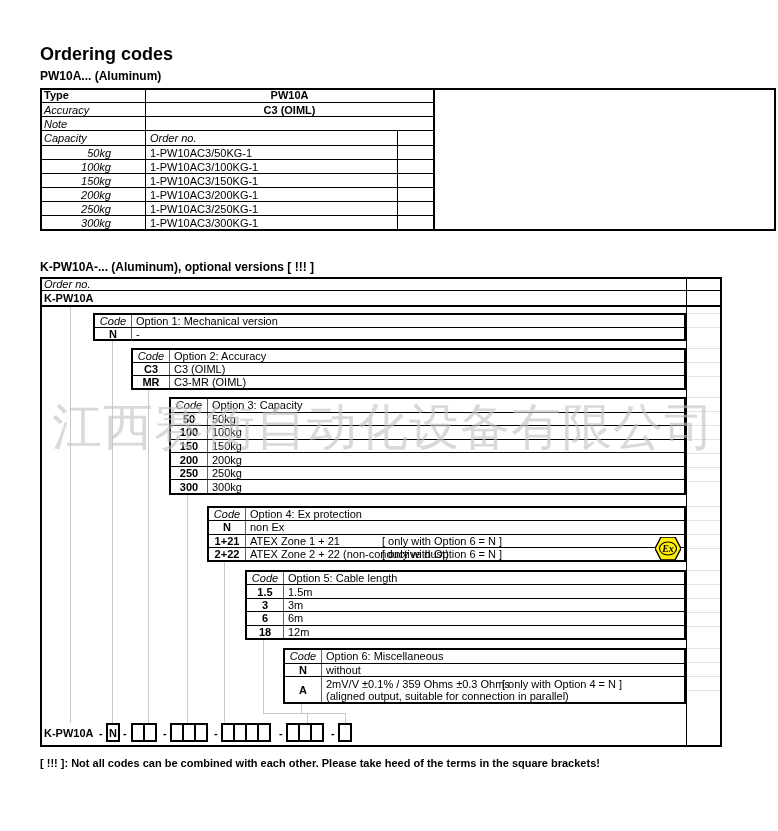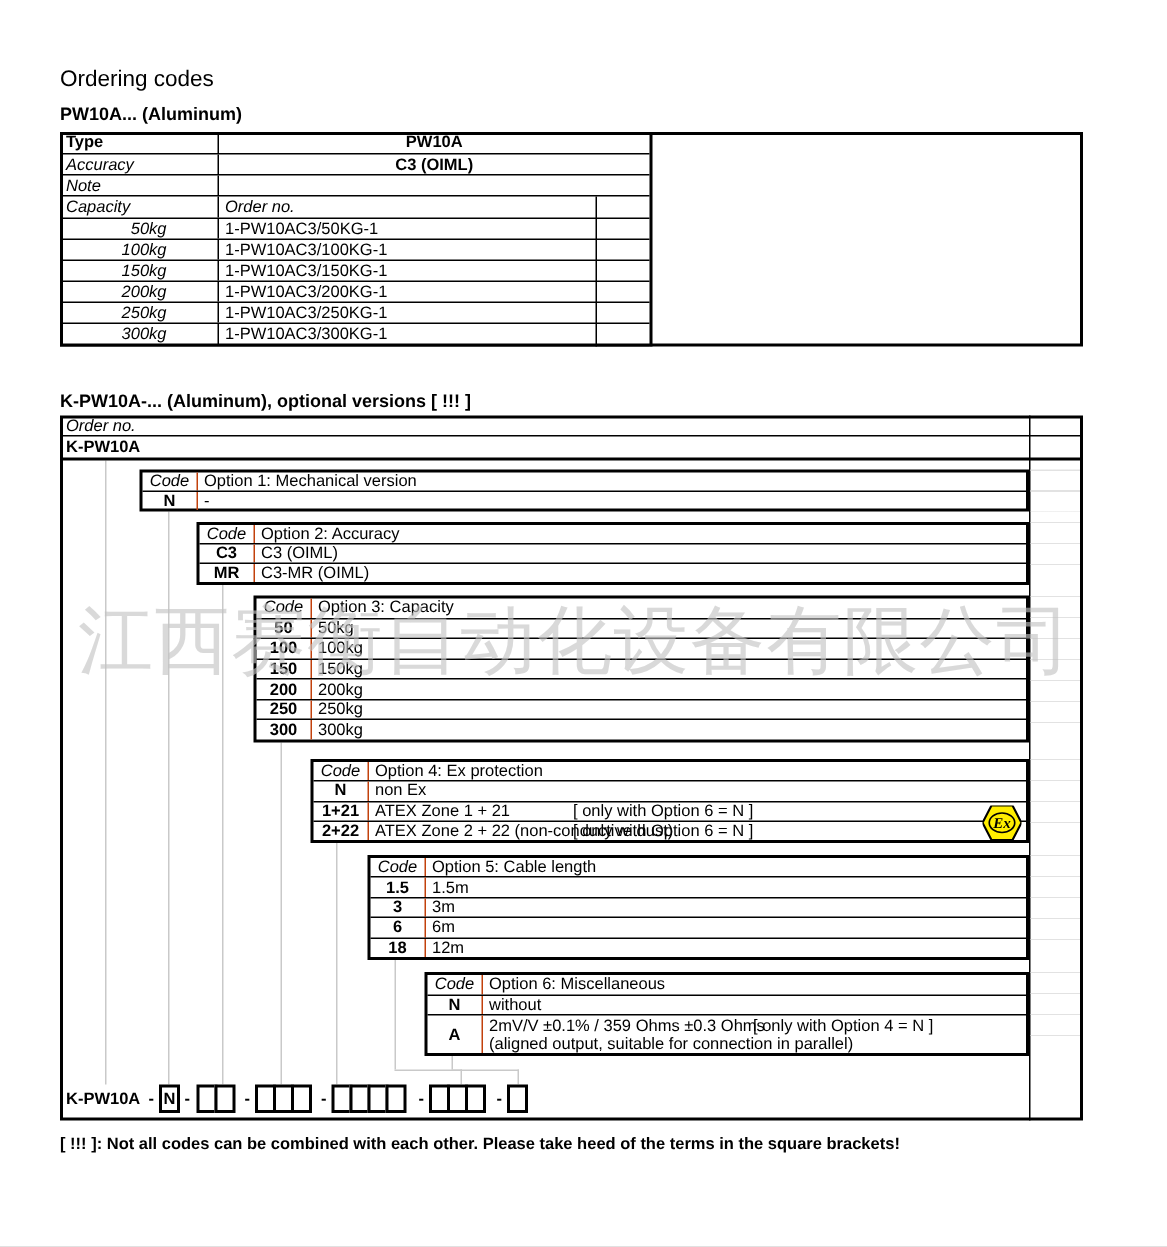--- a/index.html
+++ b/index.html
@@ -2,29 +2,29 @@
 <html><head>
 <meta charset="utf-8">
 <style>
   * { margin:0; padding:0; box-sizing:border-box; }
   body { background:#888; font-family:"Liberation Sans", sans-serif; color:#000; }
   #page { position:relative; width:778px; height:831px; background:#fff; overflow:hidden;
           font-size:11px; margin:0 auto; }
   .abs { position:absolute; }
   .b { font-weight:bold; }
   .i { font-style:italic; }
-  .h1 { font-size:15px; font-weight:normal; }
+  .h1 { font-size:18px; font-weight:bold; }
   .h2 { font-size:12px; font-weight:bold; }
 
   
   .frame { position:absolute; inset:0; border:2px solid #000; pointer-events:none; z-index:6; }
   .vline { position:absolute; background:#000; width:1px; }
 
   
-  #t1 { left:40px; top:88px; width:682px; height:143px; }
+  #t1 { left:40px; top:88px; width:736px; height:143px; }
   .t1row { display:flex; width:393px; border-bottom:1px solid #000; }
   .t1row:last-child { border-bottom:none; }
   .t1label { width:106px; border-right:1px solid #000; display:flex; align-items:center; padding:0 4px; }
   .t1value { flex:1; display:flex; align-items:center; justify-content:center; }
   .t1order { flex:1; display:flex; align-items:center; padding-left:4px; }
   .t1label.num { justify-content:flex-end; padding-right:34px; }
 
   
   #t2 { left:40px; top:277px; width:682px; height:470px; }
   .opt { position:absolute; border:2px solid #000; display:flex; flex-direction:column; background:transparent; }

